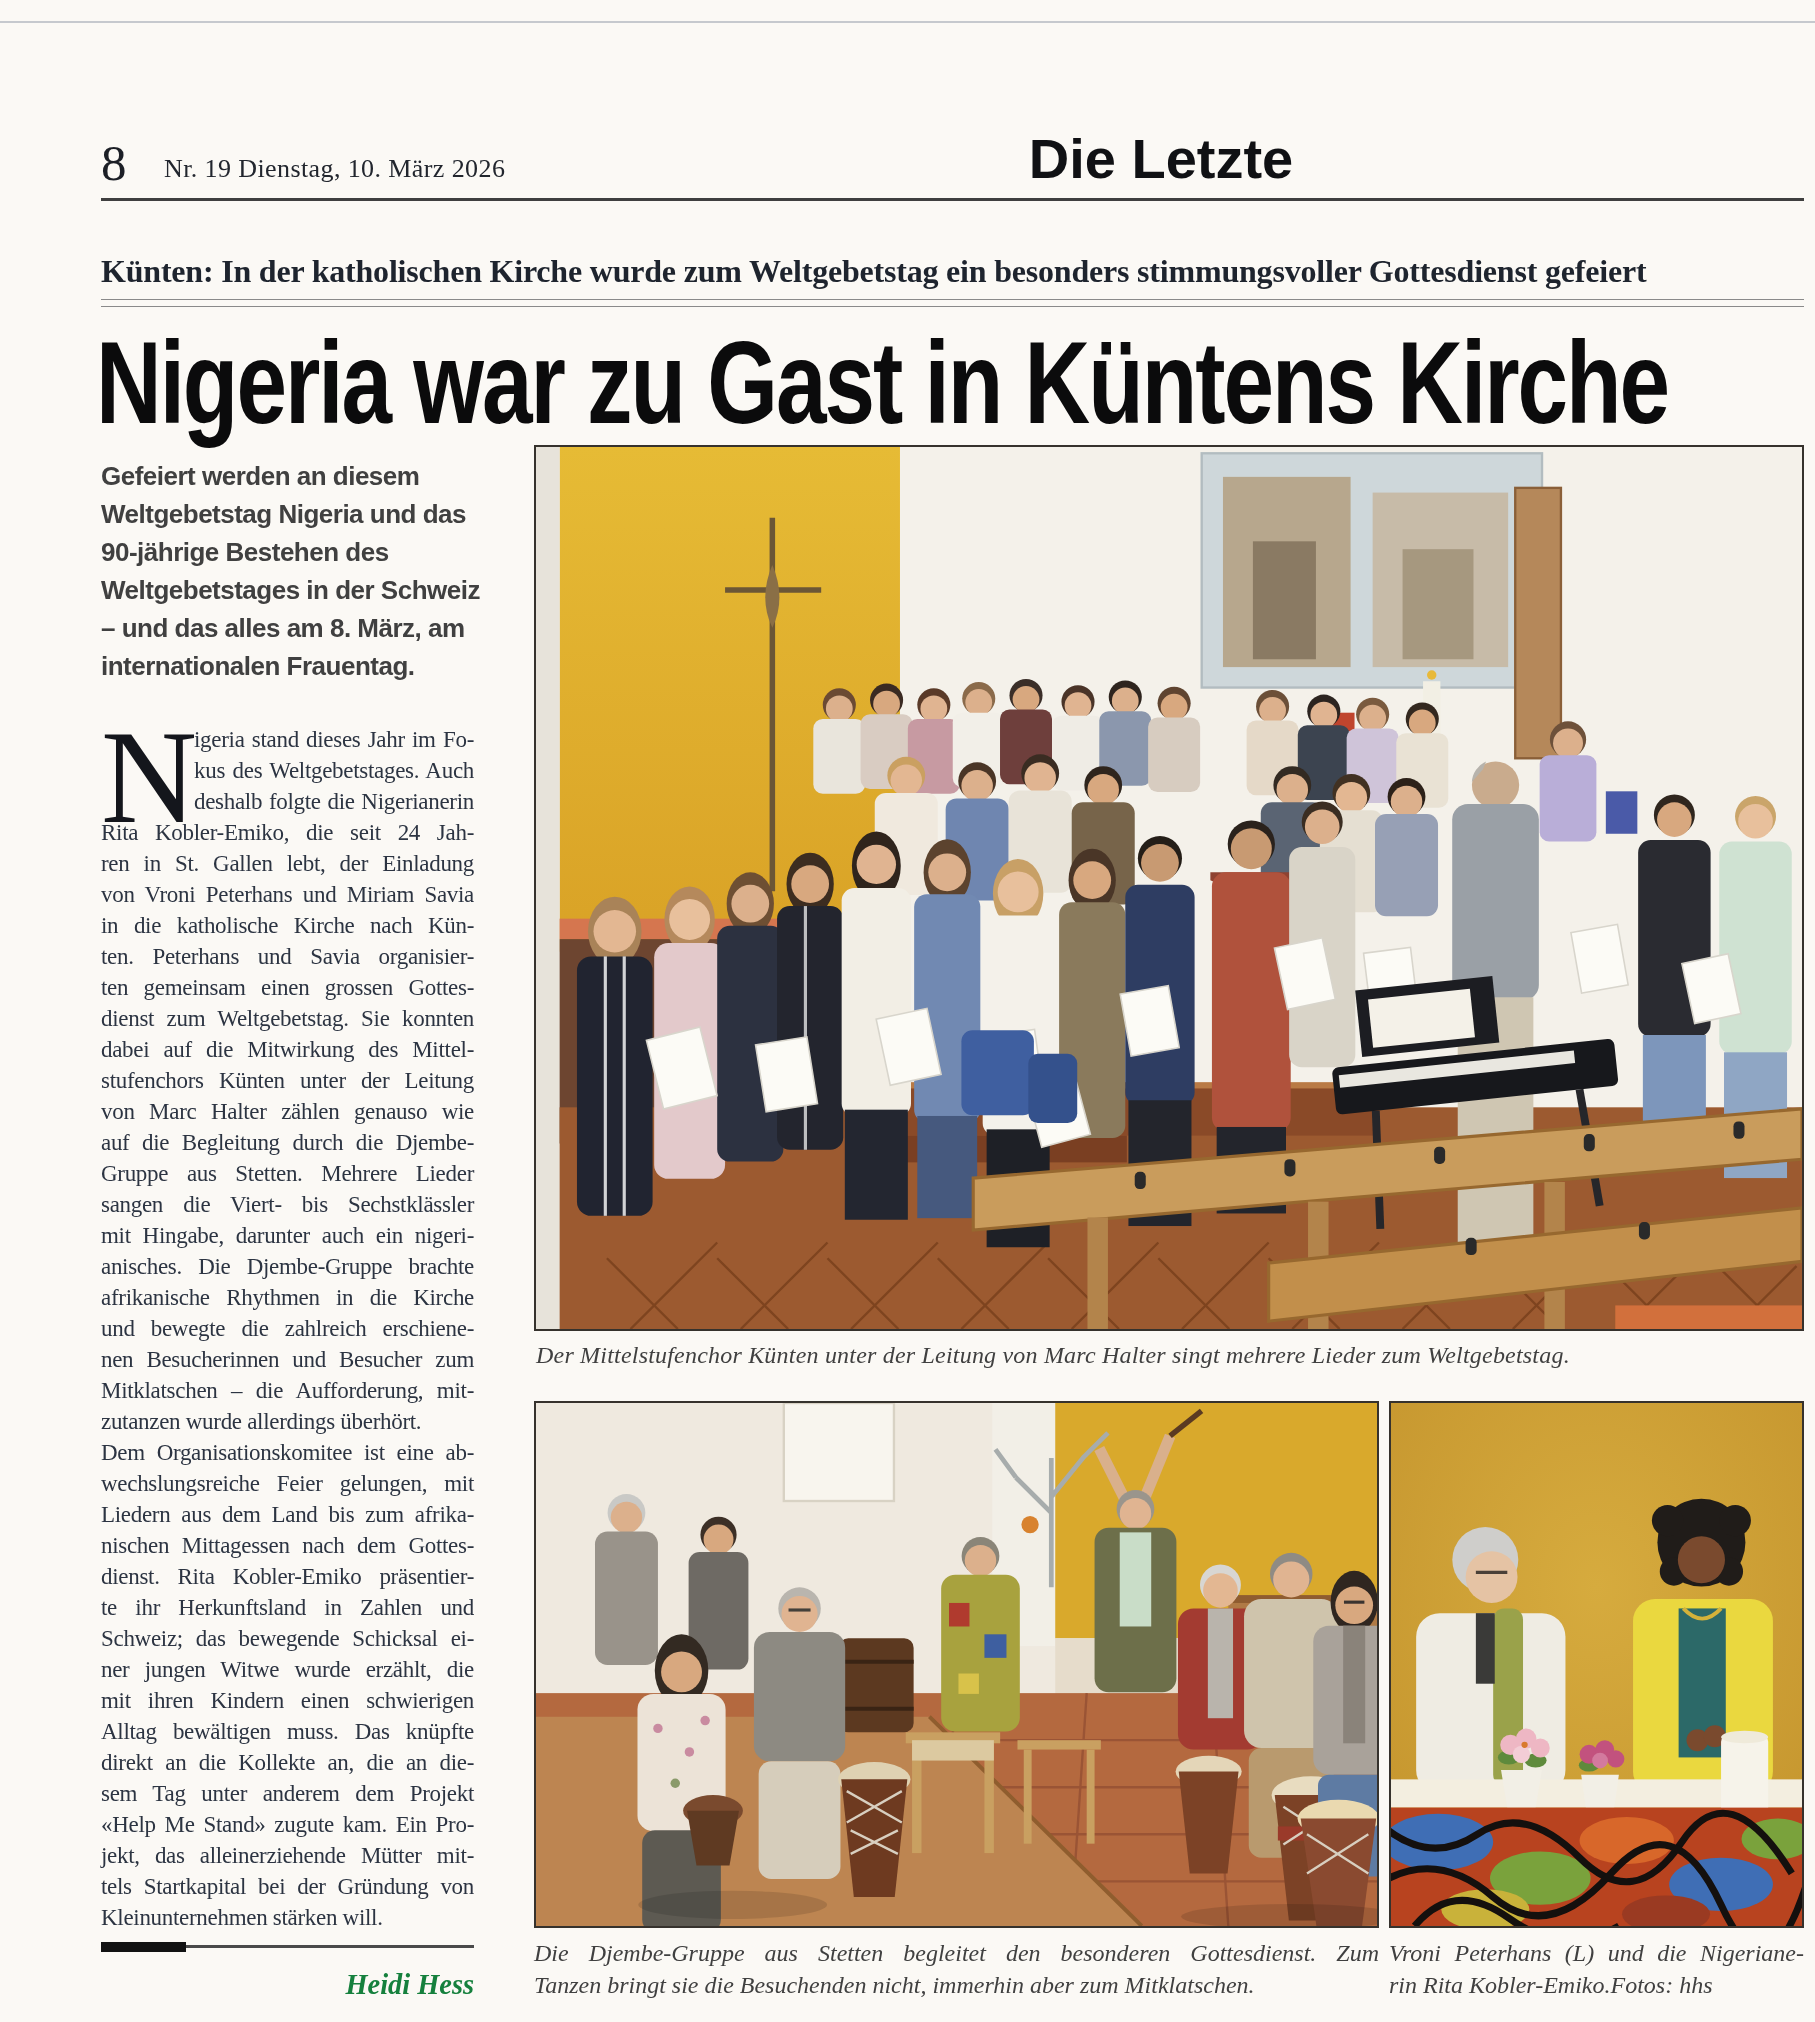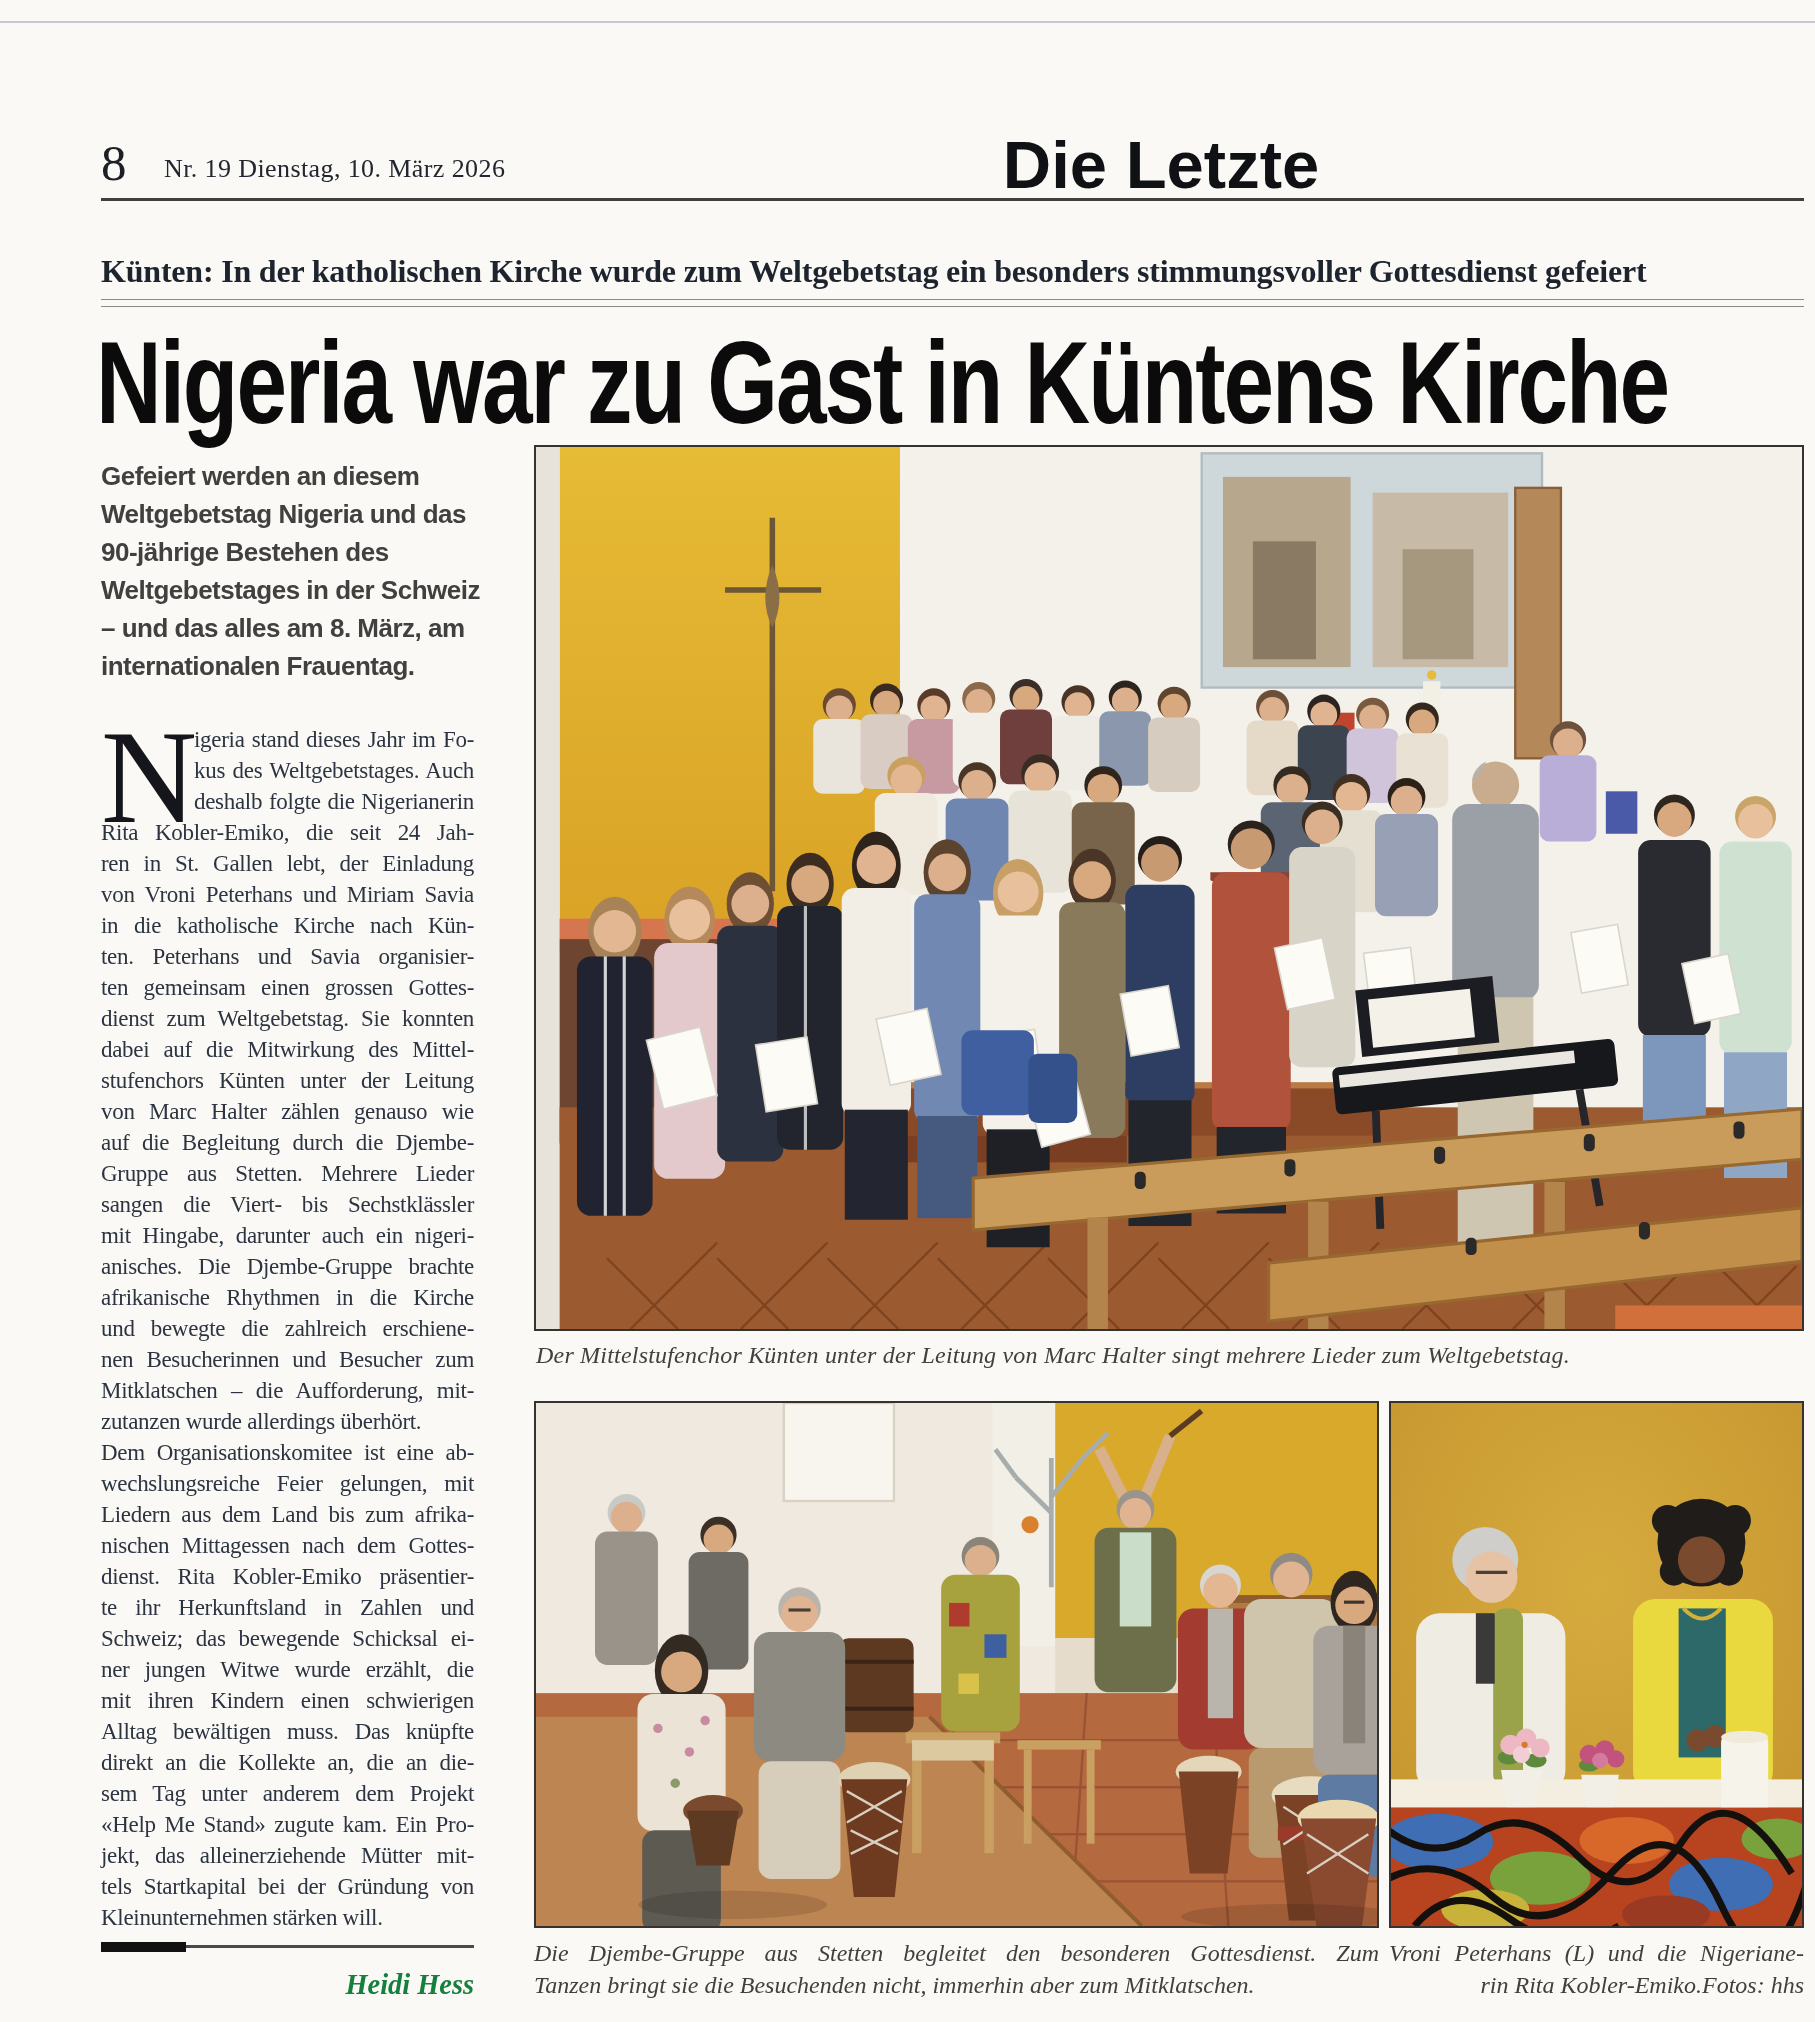--- a/index.html
+++ b/index.html
@@ -5,21 +5,21 @@
   html,body{margin:0;padding:0;background:#e9e9e9;}
   #page{position:relative;width:1816px;height:2023px;background:#fbf9f5;overflow:hidden;
         font-family:"Liberation Serif",serif;color:#2c3442;}
   .abs{position:absolute;}
   
   #scanline{top:20.5px;left:0;width:1816px;height:2.4px;background:#c6c9ce;}
   
   #page-number{top:134px;left:101px;font-size:51px;color:#1c1f26;}
   #issue-line{top:154px;left:164px;font-size:26px;font-weight:normal;color:#22262e;letter-spacing:0.4px;}
   #section-title{top:126px;left:1161px;transform:translateX(-50%);font-family:"Liberation Sans",sans-serif;
-        font-weight:bold;font-size:67px;color:#101114;}
+        font-weight:bold;font-size:56px;color:#101114;}
   #header-rule{top:198px;left:101px;width:1703px;height:3.2px;background:#3f3f3f;}
   
   #kicker{top:253px;left:101px;width:1707px;font-weight:bold;font-size:32px;color:#1e242e;letter-spacing:-0.2px;white-space:nowrap;}
   #kicker-rule{top:299px;left:101px;width:1703px;height:5.5px;border-top:1.6px solid #8a8a8a;border-bottom:1.6px solid #8a8a8a;}
   
   #headline{top:314px;left:96px;font-family:"Liberation Sans",sans-serif;font-weight:bold;font-size:107px;
         color:#0b0b0c;letter-spacing:-2.4px;transform:scale(.85,1.1);transform-origin:left top;white-space:nowrap;}
   
   #lead{top:457px;left:101px;width:431px;font-family:"Liberation Sans",sans-serif;font-weight:bold;
         color:#404040;font-size:26px;letter-spacing:-0.5px;}
@@ -39,21 +39,21 @@
   #djembe-photo{top:1401px;left:534px;width:845px;height:527px;}
   #women-photo{top:1401px;left:1389px;width:415px;height:527px;}
   .photo svg{display:block;width:100%;height:100%;}
   
   .caption{font-style:italic;color:#404040;font-size:24px;}
   #main-caption{top:1342px;left:536px;width:1268px;letter-spacing:0.2px;white-space:nowrap;}
   #djembe-caption{top:1937px;left:534px;width:845px;}
   #women-caption{top:1937px;left:1389px;width:415px;}
   .cap-line{height:32px;line-height:32px;}
   .cap-line.j{text-align:justify;text-align-last:justify;}
-  .cap-last{display:flex;justify-content:flex-end;}
+  .cap-last{display:flex;justify-content:flex-start;}
 </style>
 </head>
 <body>
 
 <div id="page">
 
   <div class="abs" id="scanline"></div>
 
   <div class="abs" id="page-number">8</div>
   <div class="abs" id="issue-line">Nr. 19   Dienstag, 10. März 2026</div>

